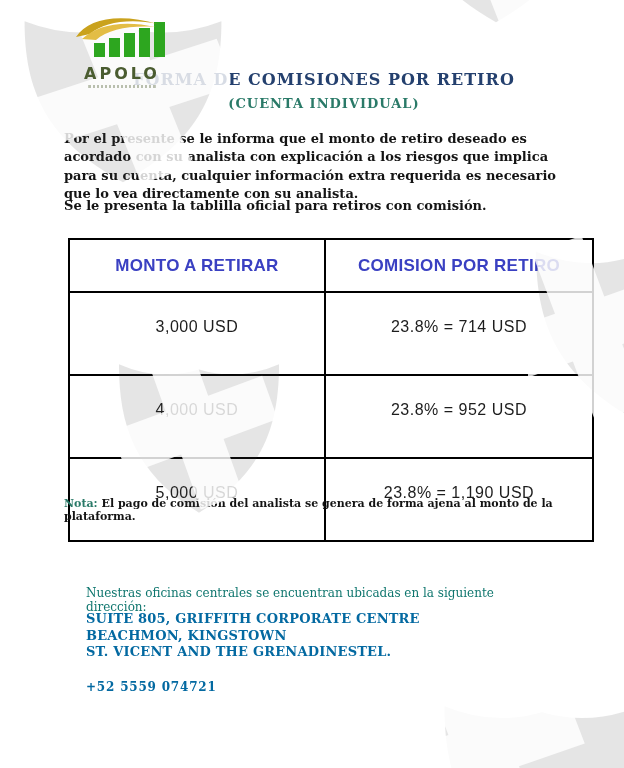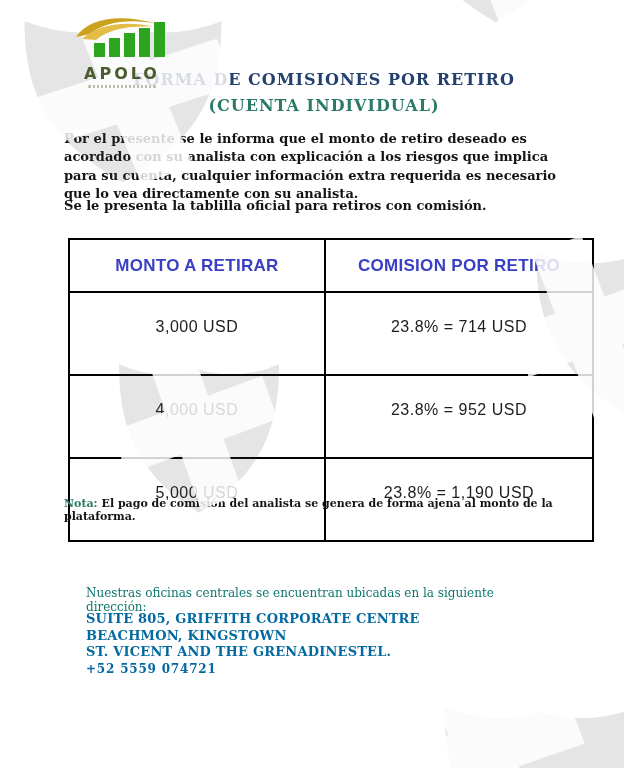--- a/index.html
+++ b/index.html
@@ -15,21 +15,21 @@
   .logo{position:absolute;left:72px;top:13px;width:100px;z-index:6;text-align:center;}
   .logo-name{font-family:"DejaVu Sans", sans-serif;font-size:16px;font-weight:700;
              letter-spacing:3px;color:#4a5c30;margin-top:1px;}
   .logo-tagline{height:3px;width:66px;margin:2px auto 0 auto;
                 background:repeating-linear-gradient(90deg,#b9bfae 0 2px,transparent 2px 4px);
                 border-left:1px solid #c4c9ba;border-right:1px solid #c4c9ba;}
 
   
   .titleblock{position:absolute;left:44px;right:20px;top:70px;text-align:center;z-index:2;}
   .title{font-size:16px;font-weight:700;letter-spacing:1px;color:#24406e;}
-  .subtitle{font-size:16px;font-weight:700;letter-spacing:1px;color:#2a7a68;margin-top:7px;}
+  .subtitle{font-size:13px;font-weight:700;letter-spacing:1px;color:#2a7a68;margin-top:7px;}
 
   
   .para{position:absolute;left:64px;width:508px;font-size:13px;font-weight:600;
         line-height:1.42;color:#141414;z-index:2;}
   .p1{top:130px;}
   .p2{top:197px;}
 
   
   .fee-table{position:absolute;left:68px;top:238px;width:526px;border-collapse:collapse;z-index:2;}
   .fee-table th,.fee-table td{border:2px solid #000;text-align:center;}
@@ -44,21 +44,21 @@
   
   .note{position:absolute;left:64px;top:497px;width:520px;font-size:11px;font-weight:600;
         color:#141414;z-index:2;}
   .note-label{color:#2a7a68;font-weight:700;}
 
   
   .offices-intro{position:absolute;left:86px;top:586px;width:470px;font-size:12px;
                  font-weight:400;color:#0f766e;z-index:2;}
   .address{position:absolute;left:86px;top:611px;z-index:2;color:#0369a1;}
   .address .line{font-size:13px;font-weight:700;line-height:16.5px;letter-spacing:0.2px;}
-  .address .phone{font-size:12px;font-weight:700;line-height:17px;letter-spacing:0.8px;}
+  .address .phone{font-size:12px;font-weight:700;line-height:17px;letter-spacing:0.8px;margin-top:18px;}
 </style>
 </head>
 <body>
 
 <div class="page">
 
   <svg class="wm" style="left:16px;top:6px;width:214px;height:182px" viewBox="0 0 200 190" preserveAspectRatio="none">
     <path class="shield" d="M8,16 Q54,36 100,22 Q146,36 192,16 C192,88 172,140 100,184 C28,140 8,88 8,16 Z"></path>
     <g transform="translate(110,90) rotate(-20)">
         <path class="cross" d="M-26,-92 H26 V-26 H92 V26 H26 V92 H-26 V26 H-92 V-26 H-26 Z"></path>

